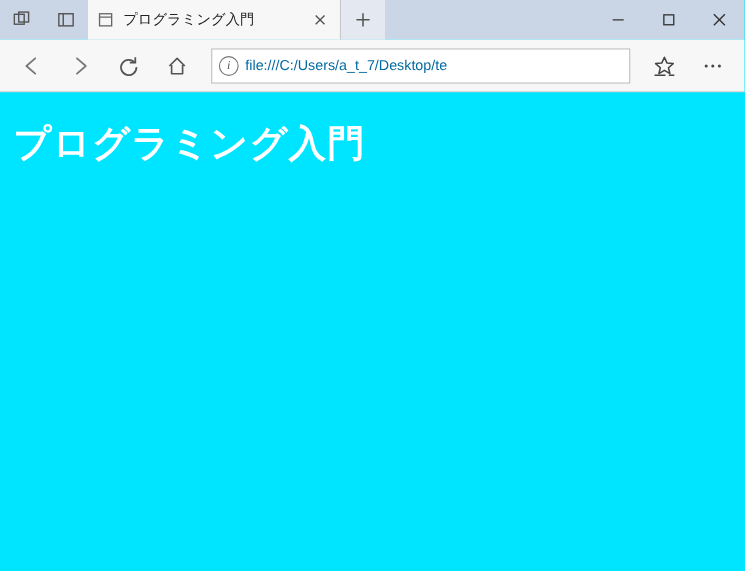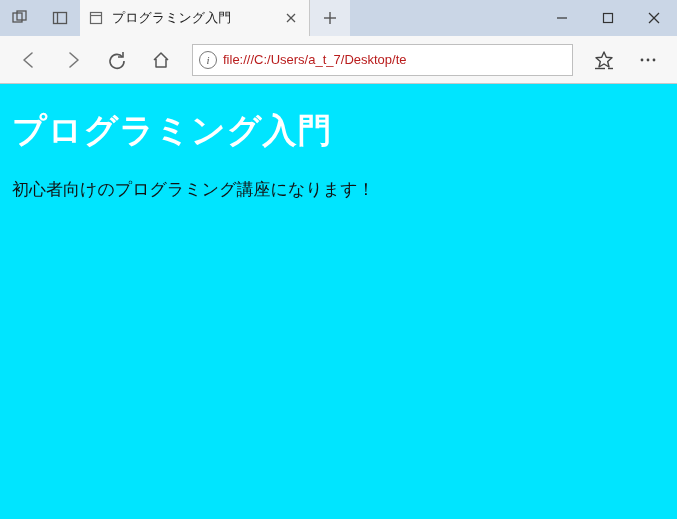--- a/index.html
+++ b/index.html
@@ -17,21 +17,21 @@
   .newtab { width:40px; display:flex; align-items:center; justify-content:center; color:#555; font-size:18px; background:#e4e9f1; }
   .tb-spacer { flex:1; }
   .win-controls { display:flex; }
   .win-btn { width:46px; display:flex; align-items:center; justify-content:center; color:#333; }
 
   
   .toolbar { height:48px; background:#f7f7f7; border-bottom:1px solid #c8c8c8; display:flex; align-items:center; padding:0 8px; gap:2px; }
   .tbbtn { width:42px; height:40px; display:flex; align-items:center; justify-content:center; color:#555; border-radius:2px; }
   .addr { flex:1; height:32px; background:#fff; border:1px solid #bfbfbf; display:flex; align-items:center; padding:0 6px; gap:6px; margin:0 8px; }
   .addr .info-icon { width:18px; height:18px; border:1px solid #777; border-radius:50%; display:flex; align-items:center; justify-content:center; font-size:11px; color:#555; font-style:italic; font-family:Georgia,serif; }
-  .addr .url { font-size:13px; color:#b91c1c; white-space:nowrap; overflow:hidden; flex:1; }
+  .addr .url { font-size:13px; color:#0369a1; white-space:nowrap; overflow:hidden; flex:1; }
 
   
   .page { padding:16px 12px; background:#00e5ff; height:calc(519px - 36px - 48px); }
   .page h1 { margin:8px 0 24px 0; color:#fff; font-size:34px; font-weight:700; letter-spacing:1px; }
   .page p { margin:16px 0; font-size:17px; color:#111; }
 
   svg { display:block; }
 </style>
 </head>
 <body>
@@ -136,14 +136,13 @@
     <svg width="20" height="20" viewBox="0 0 20 20">
         <circle cx="4" cy="10" r="1.4" fill="#444"></circle>
         <circle cx="10" cy="10" r="1.4" fill="#444"></circle>
         <circle cx="16" cy="10" r="1.4" fill="#444"></circle>
       </svg>
   </div>
 </div>
 
 <div class="page">
   <h1>プログラミング入門</h1>
-  <p>初心者向けのプログラミング講座になります！</p>
 </div>
 
 </body></html>

